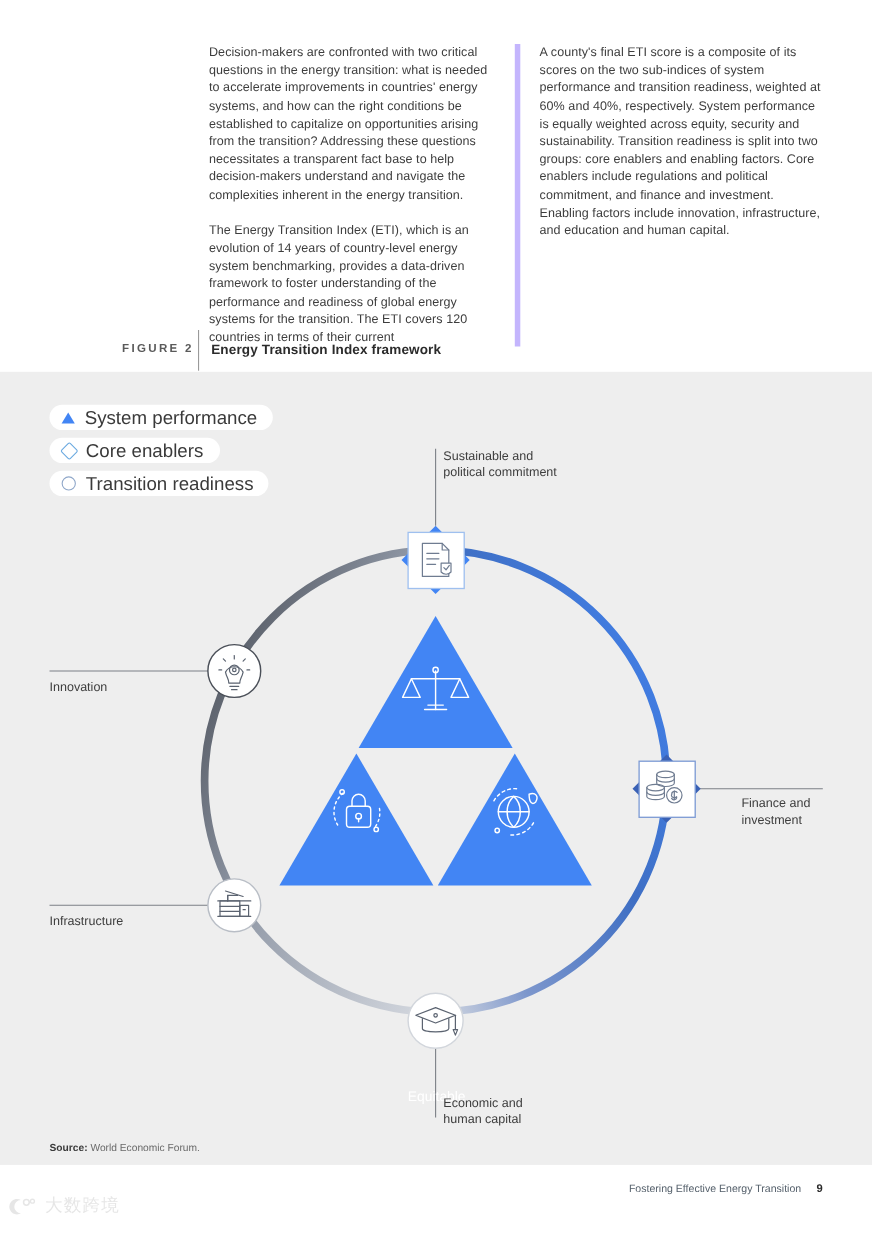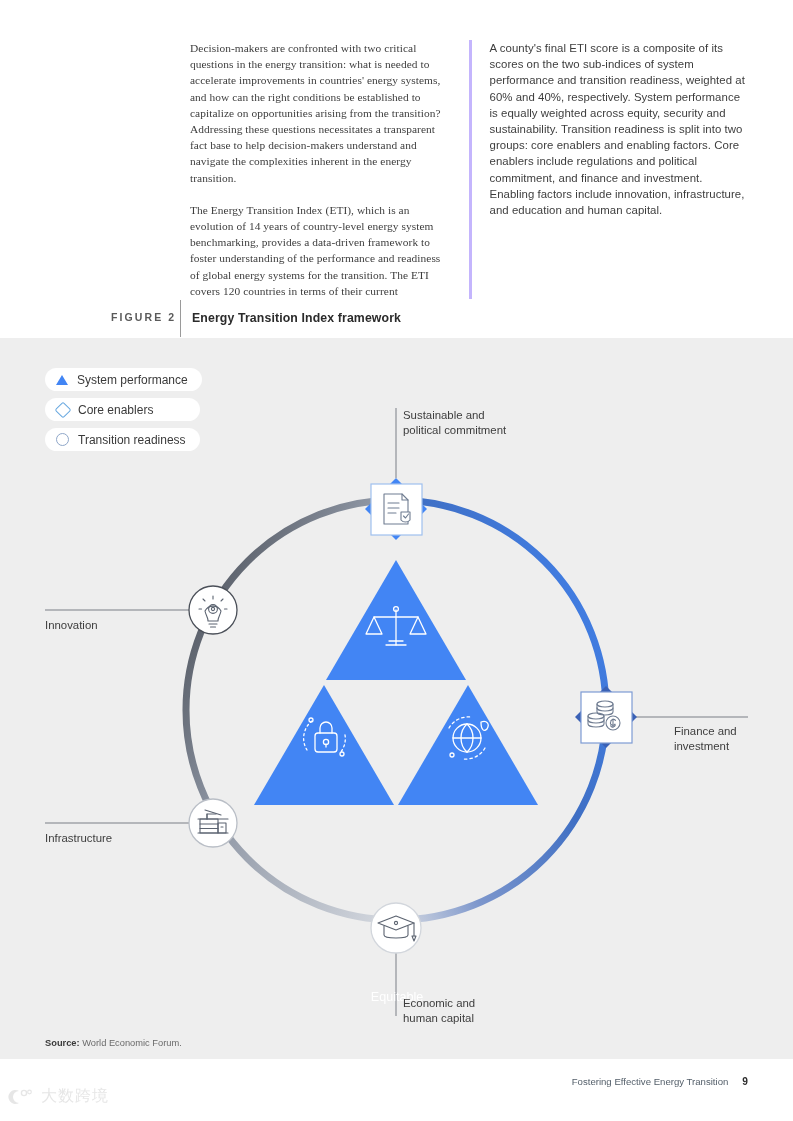--- a/index.html
+++ b/index.html
@@ -9,21 +9,21 @@
     font-family:"Liberation Sans","DejaVu Sans",sans-serif;
     overflow:hidden;position:relative;
   }
   
   .page{position:relative;width:793px;height:1121px;}
   .top-text{
     position:absolute;left:190px;top:40px;width:560px;
     display:flex;gap:0px;
   }
   .col{width:268px;padding-right:0;}
-  .col.left{padding-right:18px;border-right:3px solid #c4b5fd;font-family:Liberation Serif, serif;}
+  .col.left{padding-right:18px;border-right:5px solid #c4b5fd;}
   .col.right{padding-left:18px;}
   .col p{
     margin:0 0 16px 0;
     font-size:11.4px;line-height:16.2px;color:#3d3d3d;
     letter-spacing:0.005em;
   }
   .col p:last-child{margin-bottom:0;}
   .fig-label{
     position:absolute;left:90px;top:311px;
     font-size:10.5px;letter-spacing:2.1px;color:#5a5a5a;font-weight:700;margin-left:21px;
@@ -44,21 +44,21 @@
 
   
   .legend{position:absolute;left:45px;top:368px;width:180px;}
   .legend-item{
     display:flex;align-items:center;gap:9px;
     background:#ffffff;border-radius:14px;
     height:23px;padding:0 14px 0 11px;margin-bottom:7px;
     width:fit-content;min-width:130px;
     box-shadow:0 0 0 0 rgba(0,0,0,0);
   }
-  .legend-item span.lbl{font-size:12px;color:#3a3a3a;white-space:nowrap;}
+  .legend-item span.lbl{font-size:17px;color:#3a3a3a;white-space:nowrap;}
   .li-tri{
     width:0;height:0;border-left:6px solid transparent;border-right:6px solid transparent;
     border-bottom:10px solid #4285f4;flex:none;
   }
   .li-cir{
     width:11px;height:11px;border-radius:50%;border:1.4px solid #8fa7c9;flex:none;
   }
   .li-dia{
     width:10px;height:10px;border:1.4px solid #6aa9e0;transform:rotate(45deg);
     border-radius:2px;flex:none;margin:0 0.5px;

